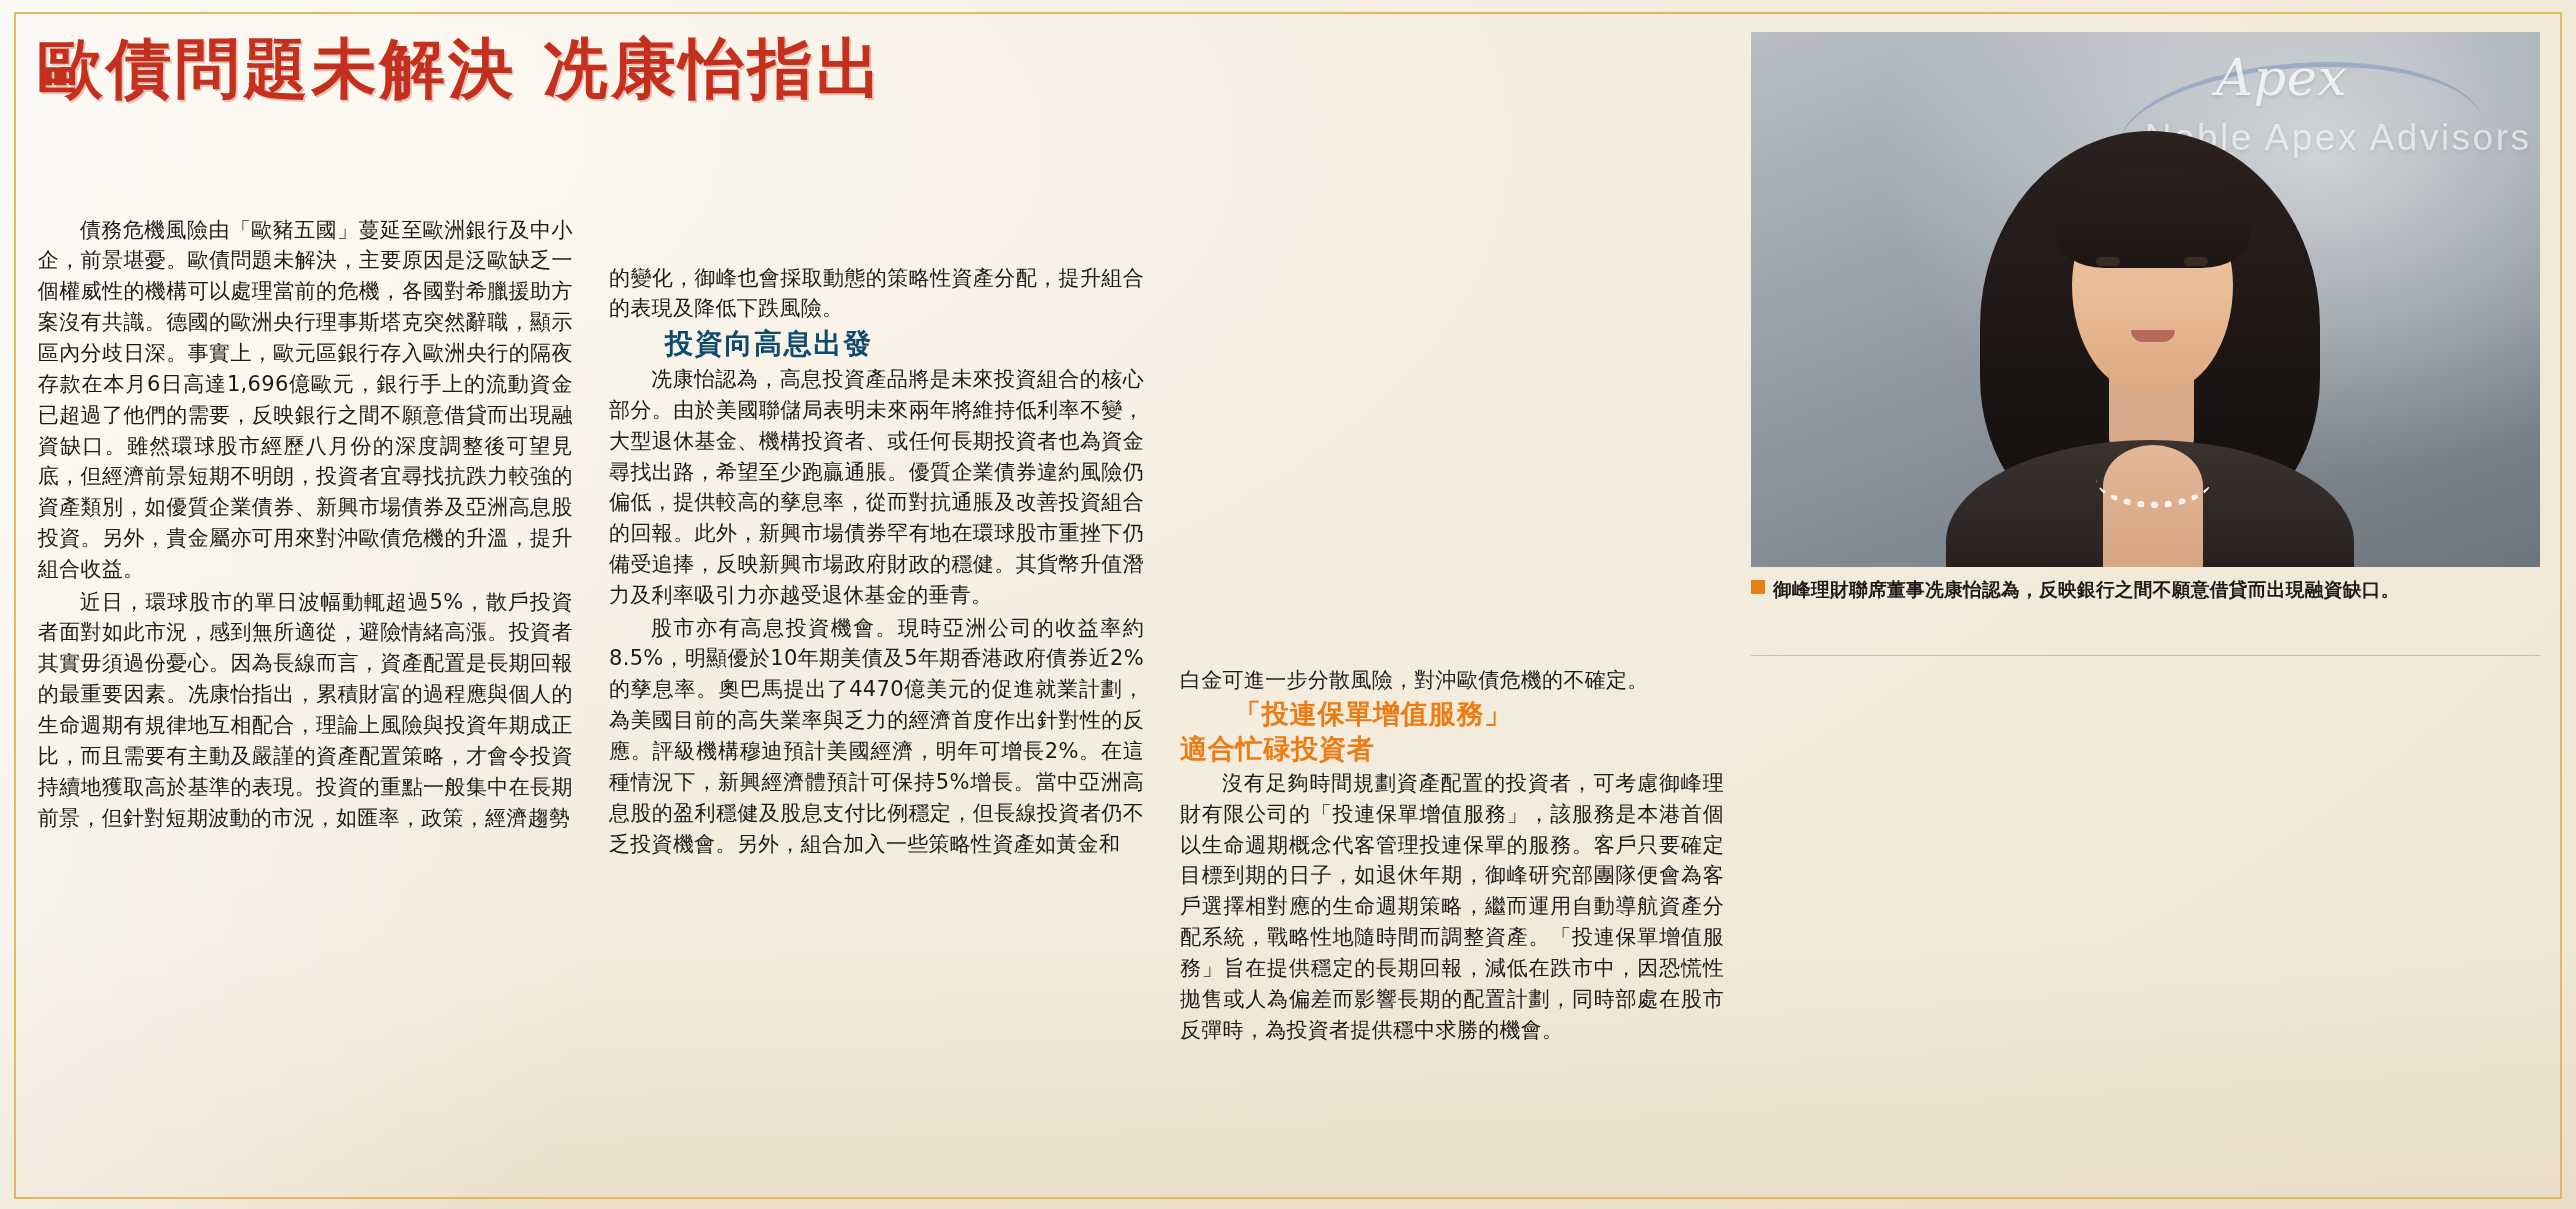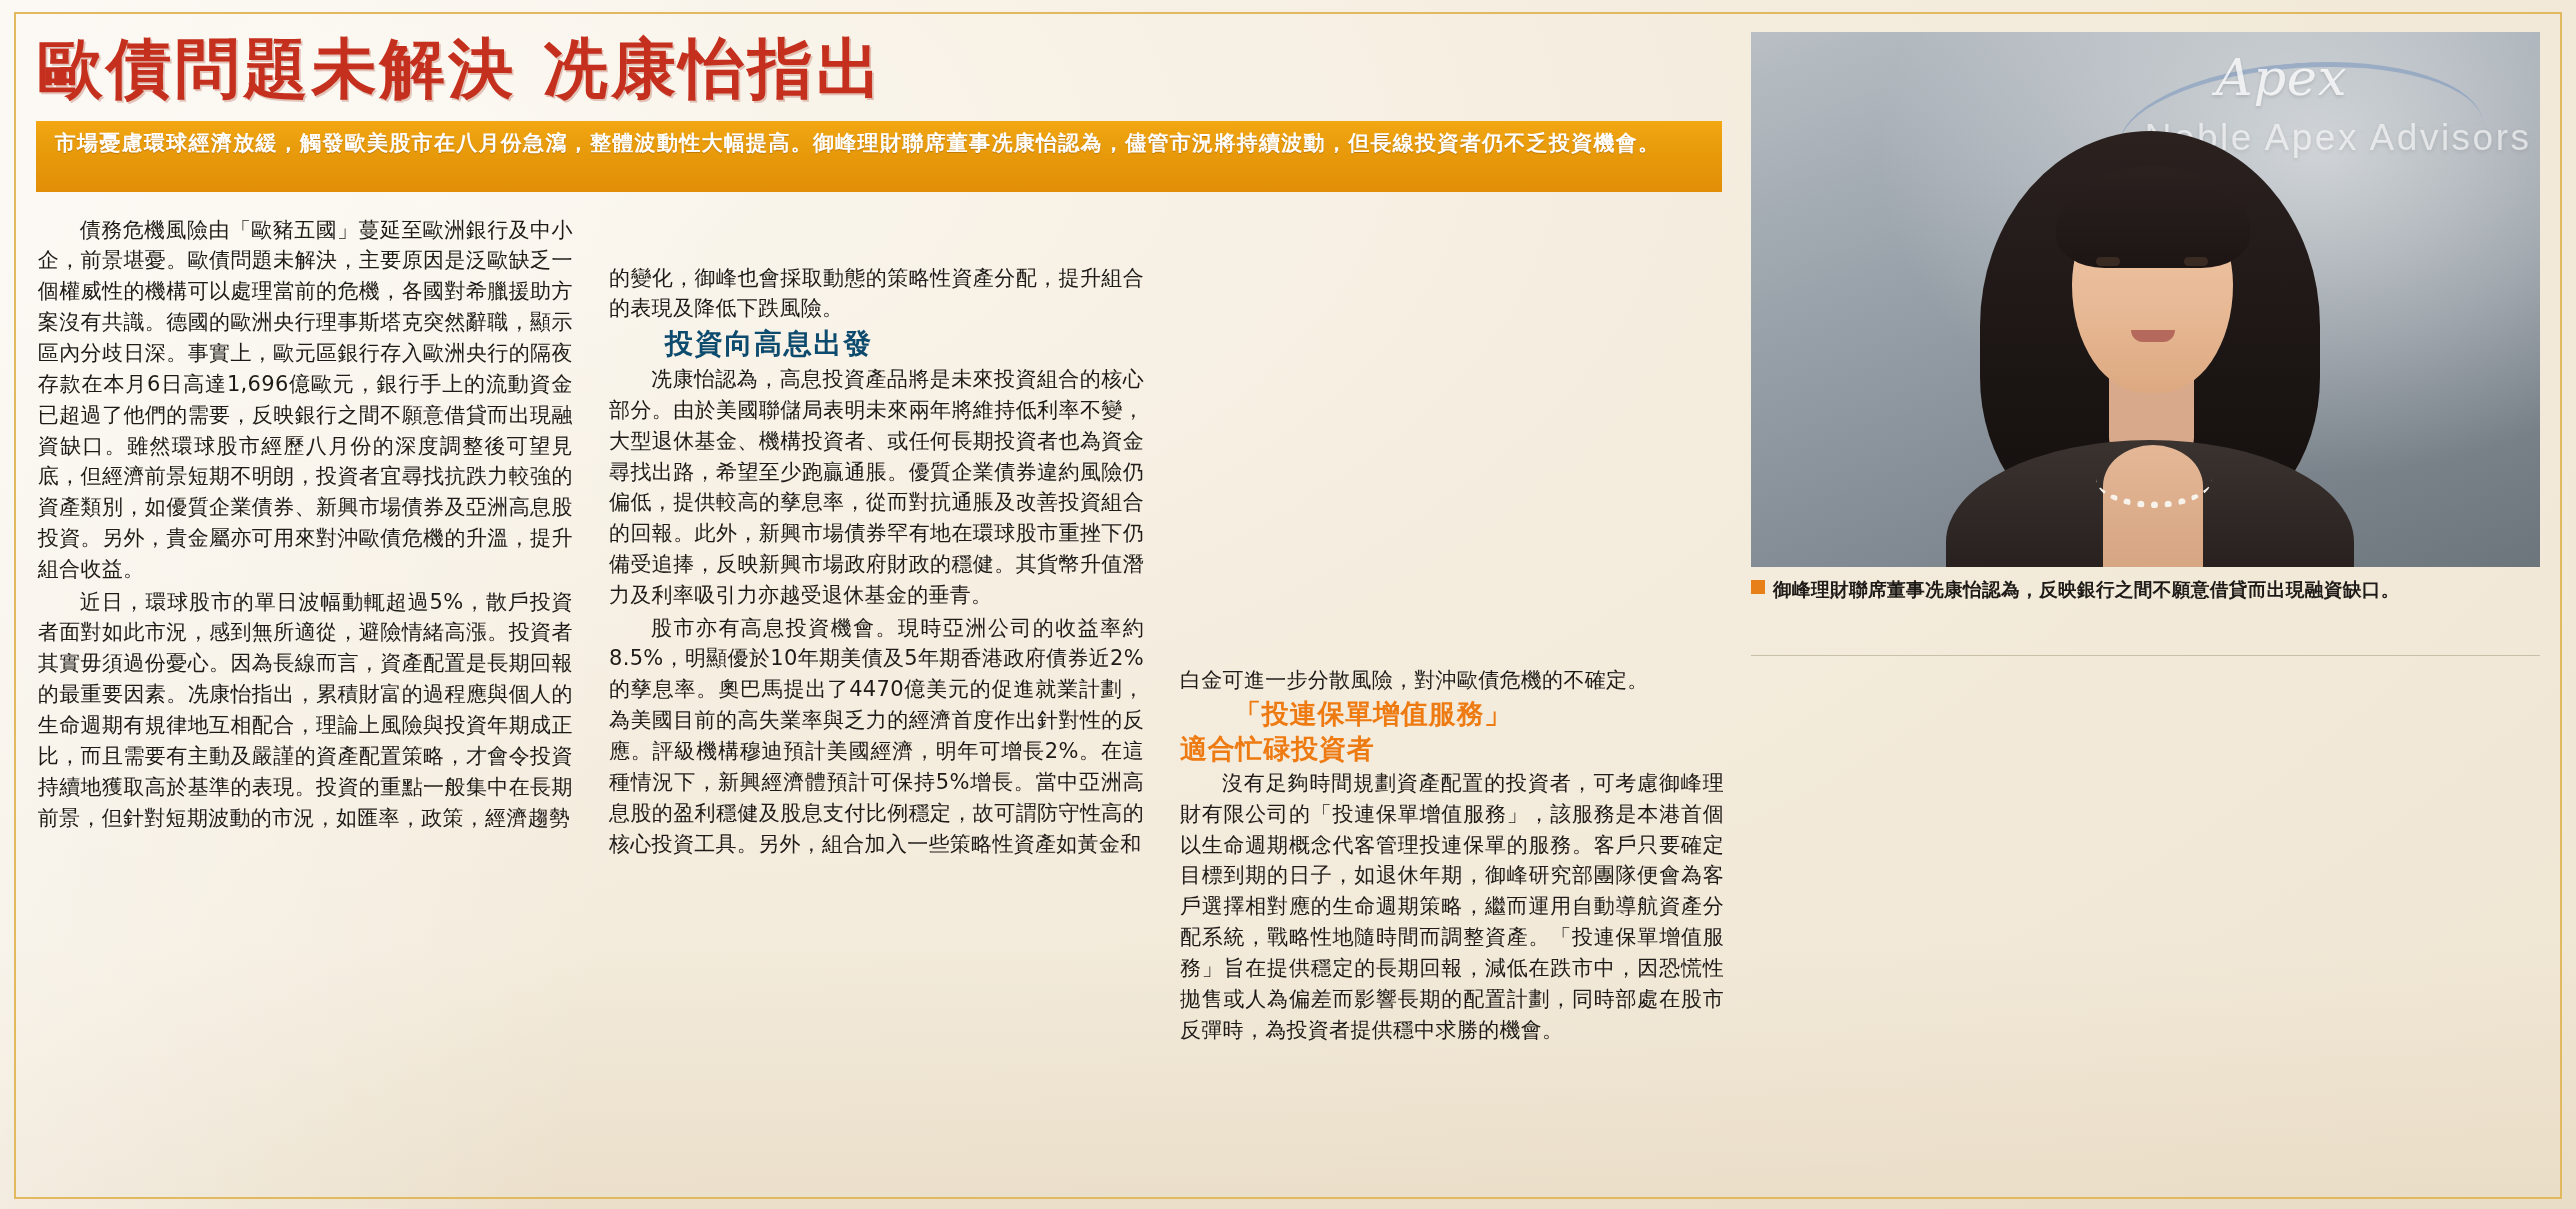--- a/index.html
+++ b/index.html
@@ -281,34 +281,31 @@
 <body>
 
 <div class="page">
   <div class="paper-bg"></div>
   <div class="border-frame"></div>
 
   <div class="inner">
 
     <div class="headline">歐債問題未解決 冼康怡指出</div>
 
-    <div class="lede">
-      <p>市場憂慮環球經濟放緩，觸發歐美股市在八月份急瀉，整體波動性大幅提高。御峰理財聯席董事冼康怡認為，儘管市況將持續波動，但長線投資者仍不乏投資機會。</p>
-    </div>
 
     <div class="col col-1">
       <p>債務危機風險由「歐豬五國」蔓延至歐洲銀行及中小企，前景堪憂。歐債問題未解決，主要原因是泛歐缺乏一個權威性的機構可以處理當前的危機，各國對希臘援助方案沒有共識。德國的歐洲央行理事斯塔克突然辭職，顯示區內分歧日深。事實上，歐元區銀行存入歐洲央行的隔夜存款在本月6日高達1,696億歐元，銀行手上的流動資金已超過了他們的需要，反映銀行之間不願意借貸而出現融資缺口。雖然環球股市經歷八月份的深度調整後可望見底，但經濟前景短期不明朗，投資者宜尋找抗跌力較強的資產類別，如優質企業債券、新興市場債券及亞洲高息股投資。另外，貴金屬亦可用來對沖歐債危機的升溫，提升組合收益。</p>
       <p>近日，環球股市的單日波幅動輒超過5%，散戶投資者面對如此市況，感到無所適從，避險情緒高漲。投資者其實毋須過份憂心。因為長線而言，資產配置是長期回報的最重要因素。冼康怡指出，累積財富的過程應與個人的生命週期有規律地互相配合，理論上風險與投資年期成正比，而且需要有主動及嚴謹的資產配置策略，才會令投資持續地獲取高於基準的表現。投資的重點一般集中在長期前景，但針對短期波動的市況，如匯率，政策，經濟趨勢</p>
     </div>
 
     <div class="col col-2">
       <p class="noindent">的變化，御峰也會採取動態的策略性資產分配，提升組合的表現及降低下跌風險。</p>
       <p class="subhead">投資向高息出發</p>
       <p>冼康怡認為，高息投資產品將是未來投資組合的核心部分。由於美國聯儲局表明未來兩年將維持低利率不變，大型退休基金、機構投資者、或任何長期投資者也為資金尋找出路，希望至少跑贏通脹。優質企業債券違約風險仍偏低，提供較高的孳息率，從而對抗通脹及改善投資組合的回報。此外，新興市場債券罕有地在環球股市重挫下仍備受追捧，反映新興市場政府財政的穩健。其貨幣升值潛力及利率吸引力亦越受退休基金的垂青。</p>
-      <p>股市亦有高息投資機會。現時亞洲公司的收益率約8.5%，明顯優於10年期美債及5年期香港政府債券近2%的孳息率。奧巴馬提出了4470億美元的促進就業計劃，為美國目前的高失業率與乏力的經濟首度作出針對性的反應。評級機構穆迪預計美國經濟，明年可增長2%。在這種情況下，新興經濟體預計可保持5%增長。當中亞洲高息股的盈利穩健及股息支付比例穩定，故可謂防守性高的核心投資工具。另外，組合加入一些策略性資產如黃金和</p>
+      <p>股市亦有高息投資機會。現時亞洲公司的收益率約8.5%，明顯優於10年期美債及5年期香港政府債券近2%的孳息率。奧巴馬提出了4470億美元的促進就業計劃，為美國目前的高失業率與乏力的經濟首度作出針對性的反應。評級機構穆迪預計美國經濟，明年可增長2%。在這種情況下，新興經濟體預計可保持5%增長。當中亞洲高息股的盈利穩健及股息支付比例穩定，但長線投資者仍不乏投資機會。另外，組合加入一些策略性資產如黃金和</p>
     </div>
 
     <div class="col col-3">
       <div style="height:450px"></div>
       <p class="noindent">白金可進一步分散風險，對沖歐債危機的不確定。</p>
       <p class="subhead-2">
         <span>「投連保單增值服務」</span><br>
         <span>適合忙碌投資者</span>
       </p>
       <p>沒有足夠時間規劃資產配置的投資者，可考慮御峰理財有限公司的「投連保單增值服務」，該服務是本港首個以生命週期概念代客管理投連保單的服務。客戶只要確定目標到期的日子，如退休年期，御峰研究部團隊便會為客戶選擇相對應的生命週期策略，繼而運用自動導航資產分配系統，戰略性地隨時間而調整資產。「投連保單增值服務」旨在提供穩定的長期回報，減低在跌市中，因恐慌性拋售或人為偏差而影響長期的配置計劃，同時部處在股市反彈時，為投資者提供穩中求勝的機會。</p>

